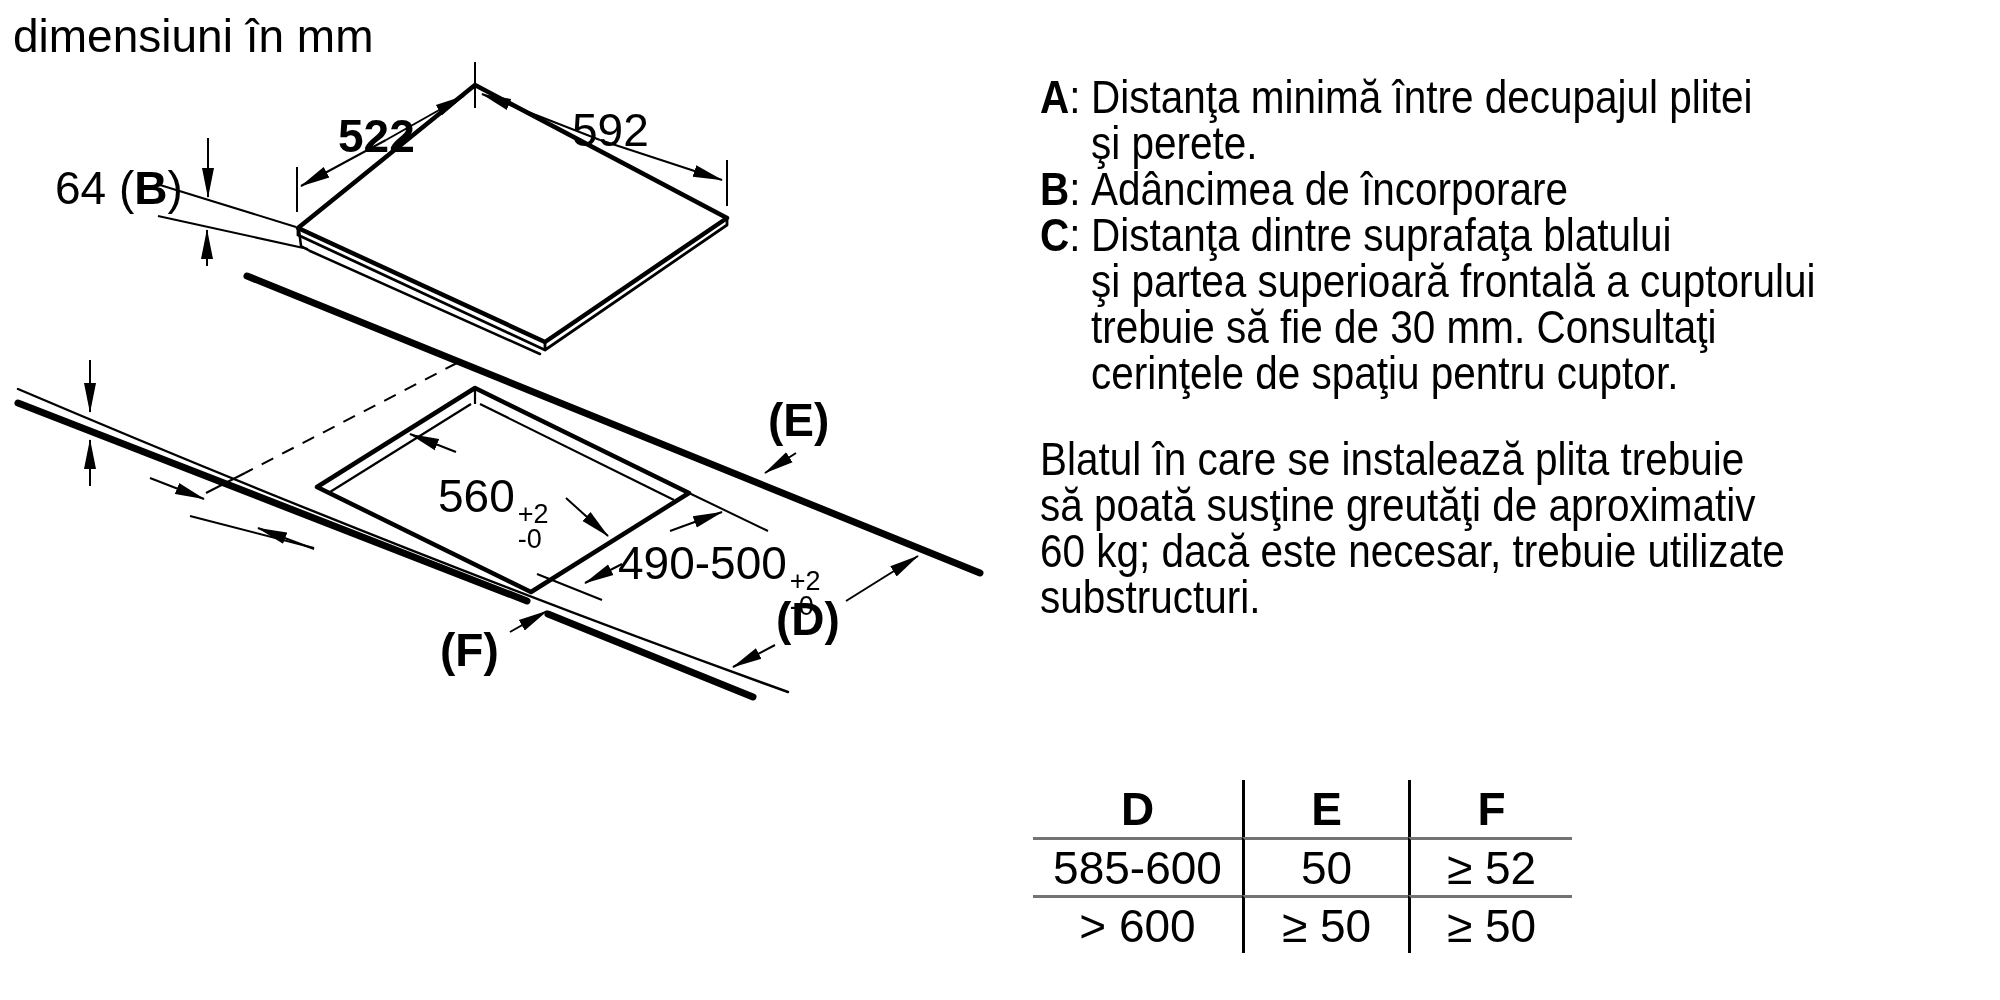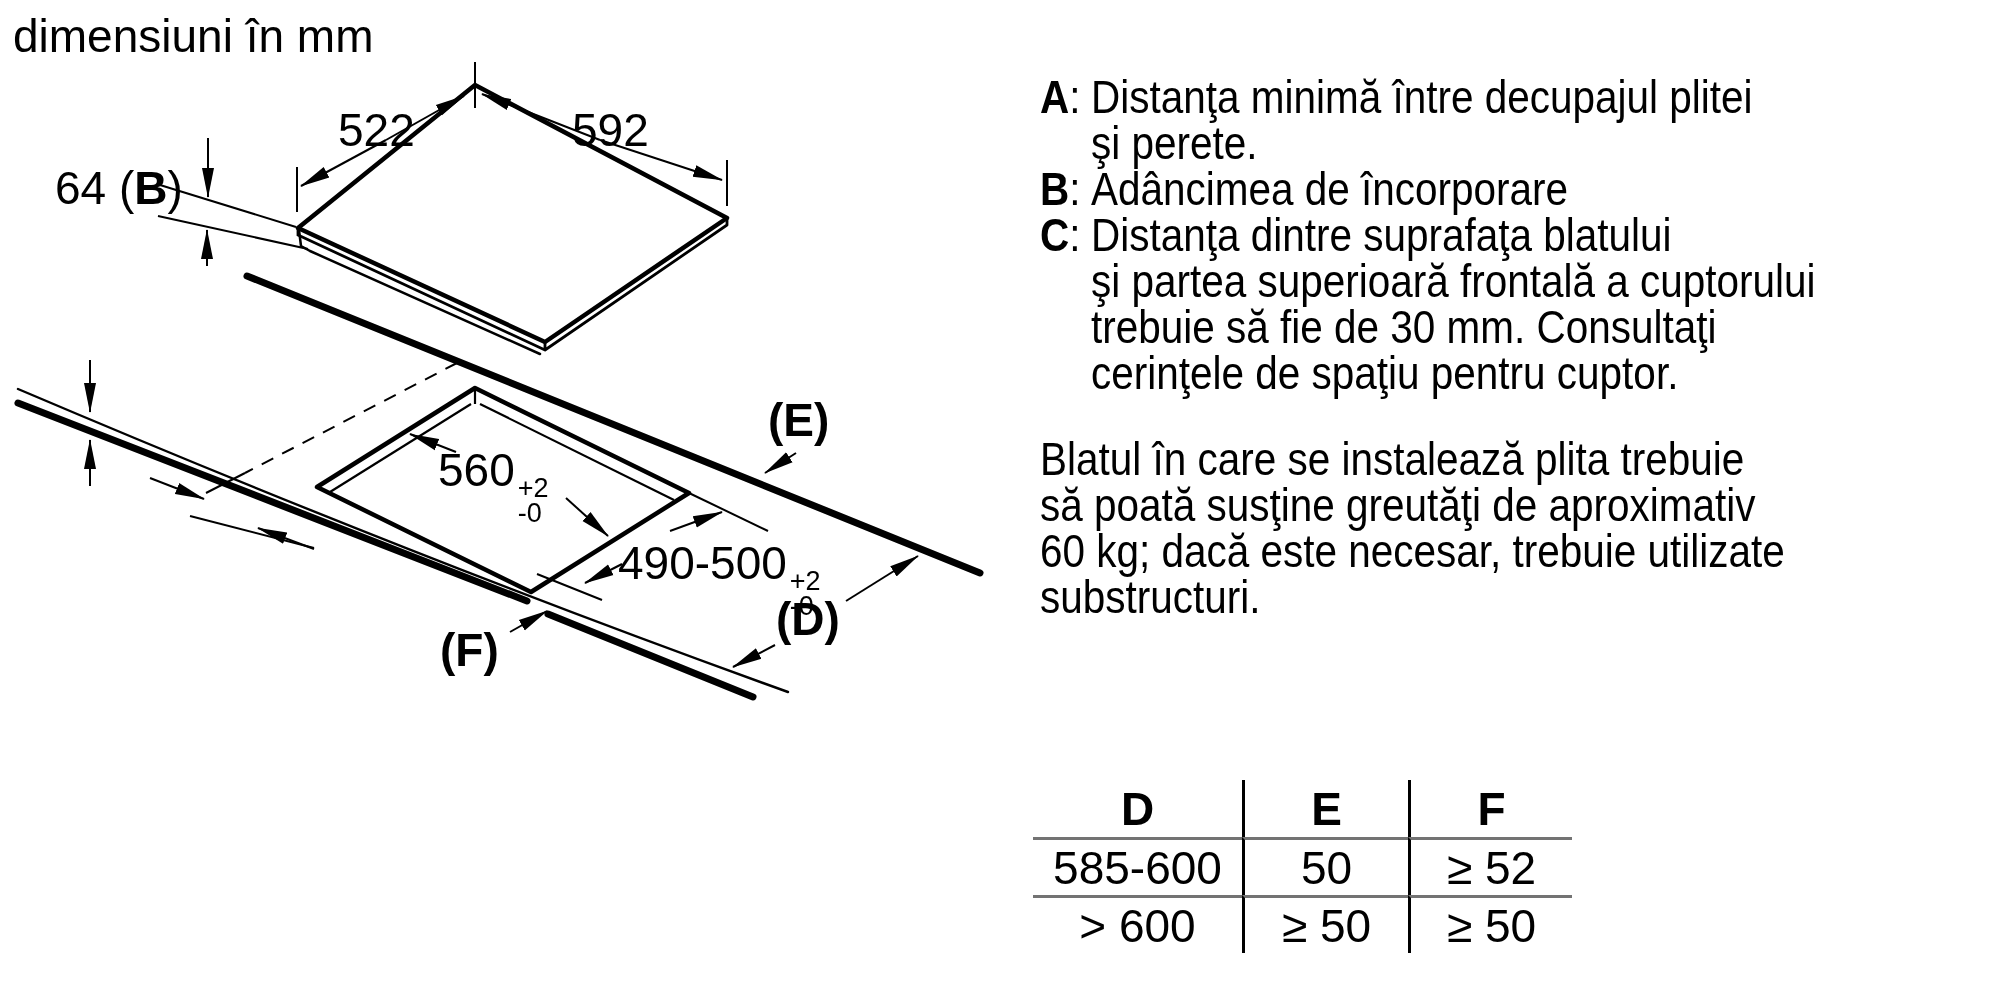--- a/index.html
+++ b/index.html
@@ -3,26 +3,26 @@
 <meta charset="utf-8">
 <style>
   html,body{margin:0;padding:0;background:#ffffff;}
   #stage{position:relative;width:2000px;height:1000px;background:#fff;overflow:hidden;
          font-family:"Liberation Sans","DejaVu Sans",sans-serif;color:#000;}
   svg{position:absolute;left:0;top:0;}
   .lbl{position:absolute;font-size:46px;line-height:1.05;white-space:nowrap;color:#000;}
   .bold{font-weight:bold;}
   #title{left:13px;top:12px;}
   
-  #dim522{left:338px;top:106px;}
+  #dim522{left:338px;top:112px;font-weight:bold;}
   #dim592{left:572px;top:106px;}
   #dim51b{left:55px;top:164px;}
   #dim16c{left:12px;top:316px;}
   #dim40a{left:62px;top:520px;}
-  #dim560{left:438px;top:446px;}
+  #dim560{left:438px;top:472px;}
   #dim490{left:618px;top:539px;}
   #lblE{left:768px;top:396px;font-weight:bold;}
   #lblD{left:776px;top:595px;font-weight:bold;}
   #lblF{left:440px;top:626px;font-weight:bold;}
   .tol{display:inline-flex;flex-direction:column;font-size:27px;line-height:25px;
        margin-left:3px;vertical-align:-11px;}
   
   #legend{position:absolute;left:1040px;top:74px;width:1000px;font-size:46px;
           line-height:46px;transform:scaleX(0.88);transform-origin:0 0;}
   .def{position:relative;padding-left:58px;}

